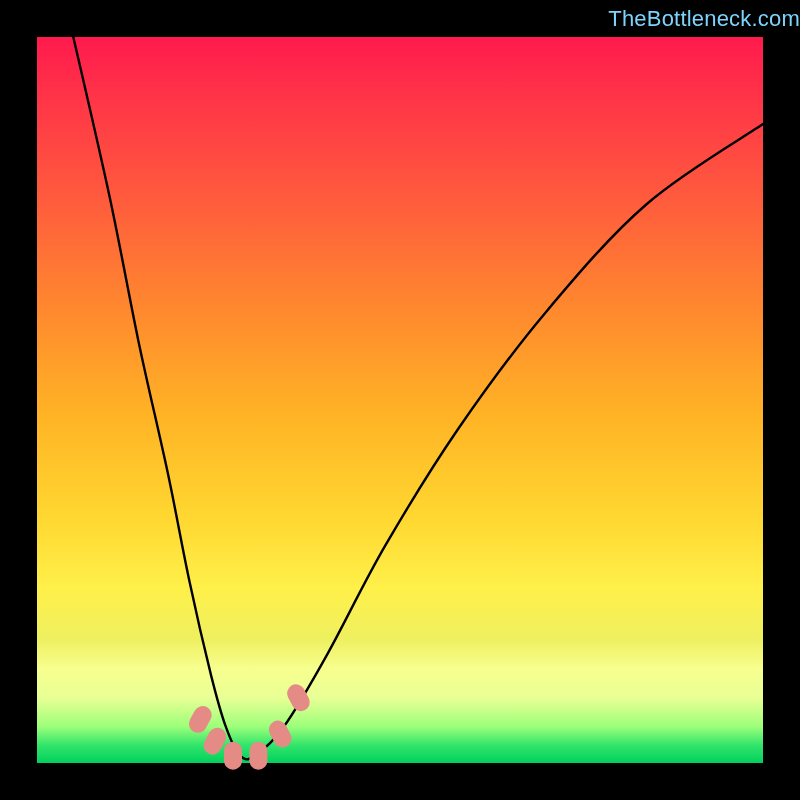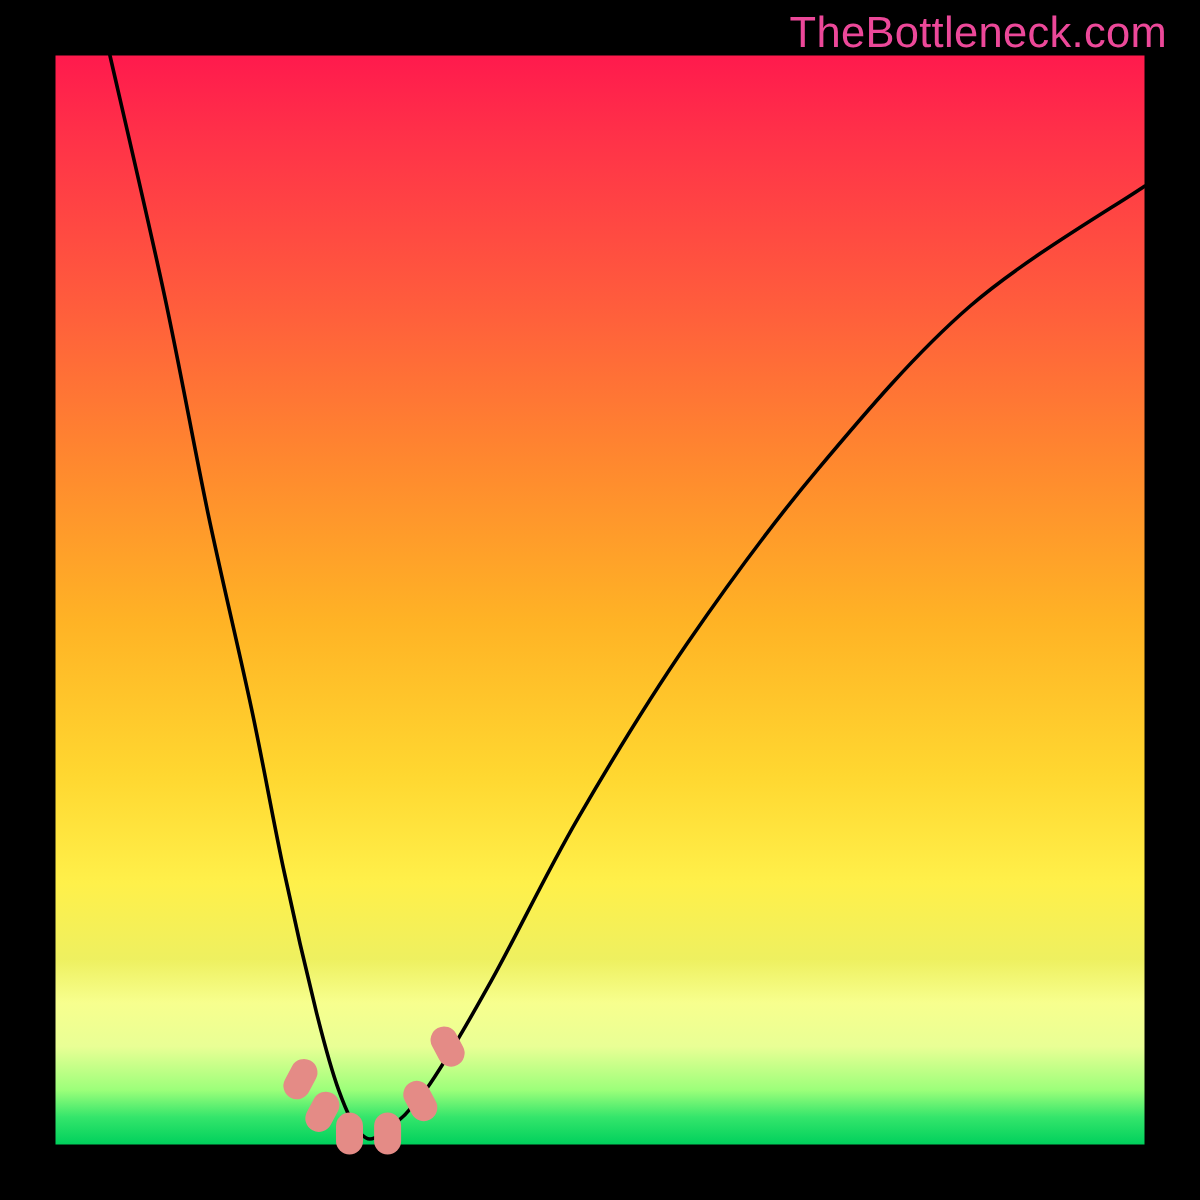--- a/index.html
+++ b/index.html
@@ -39,23 +39,23 @@
       #f7ff8e 87%,
       #e9ff95 91%,
       #9cff7a 95%,
       #34e56b 97.5%,
       #00d05c 100%
     );
   }
   .watermark {
     position: absolute;
     top: 6px;
-    right: 22px;
-    color: #ec4899;
-    font-size: 29px;
+    right: 0;
+    color: #7dd3fc;
+    font-size: 22px;
     letter-spacing: 0.2px;
     font-weight: 400;
   }
   svg.curve-layer {
     position: absolute;
     left: 0;
     top: 0;
     width: 726px;
     height: 726px;
     overflow: visible;

